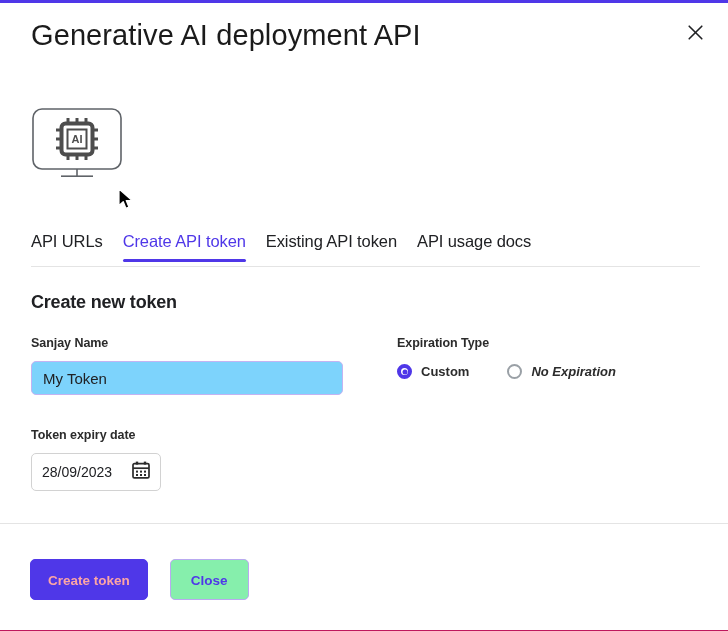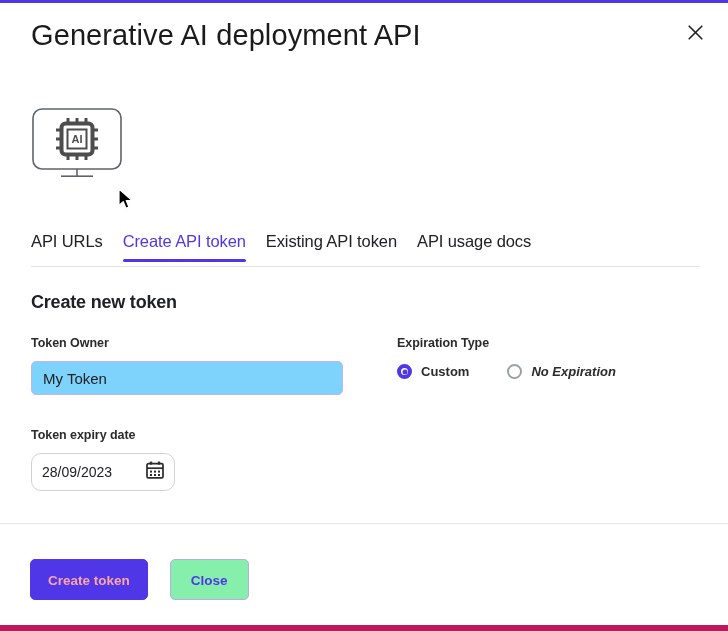--- a/index.html
+++ b/index.html
@@ -7,21 +7,21 @@
     margin: 0; padding: 0;
     width: 728px; height: 631px;
     background: #ffffff;
     font-family: "Liberation Sans", sans-serif;
     overflow: hidden;
   }
   #app {
     position: relative;
     width: 728px; height: 631px;
     background: #ffffff;
-    border-bottom: 6px solid #be185d;
+    border-bottom: 1px solid #be185d;
   }
   .top-accent {
     position: absolute; top: 0; left: 0;
     width: 728px; height: 3px;
     background: #4f37e8;
   }
 
   
   .modal-header {
     position: absolute; top: 3px; left: 0;
@@ -193,23 +193,23 @@
     font-weight: bold;
     color: #2b2b2b;
   }
 
   .expiry-group {
     position: absolute;
     left: 31px; top: 428px;
   }
   .date-input-wrap {
     margin-top: 11px;
-    width: 144px; height: 38px;
+    width: 130px; height: 38px;
     border: 1px solid #d2d2d2;
-    border-radius: 10px;
+    border-radius: 5px;
     background: #ffffff;
     display: flex;
     align-items: center;
     padding: 0 10px;
   }
   .date-value {
     font-size: 14px;
     color: #202124;
     flex: 1;
   }
@@ -312,21 +312,21 @@
   <div class="tabs">
     <div class="tab">API URLs</div>
     <div class="tab active">Create API token</div>
     <div class="tab">Existing API token</div>
     <div class="tab">API usage docs</div>
   </div>
 
   <div class="section-title">Create new token</div>
 
   <div class="token-name-group">
-    <div class="field-label">Token Owner</div>
+    <div class="field-label">Sanjay Name</div>
     <input class="text-input" type="text" value="My Token" style="">
   </div>
 
   <div class="expiration-group">
     <div class="field-label">Expiration Type</div>
     <div class="radio-row">
       <div class="radio-option">
         <span class="radio-dot checked"></span>
         <span class="radio-label">Custom</span>
       </div>

